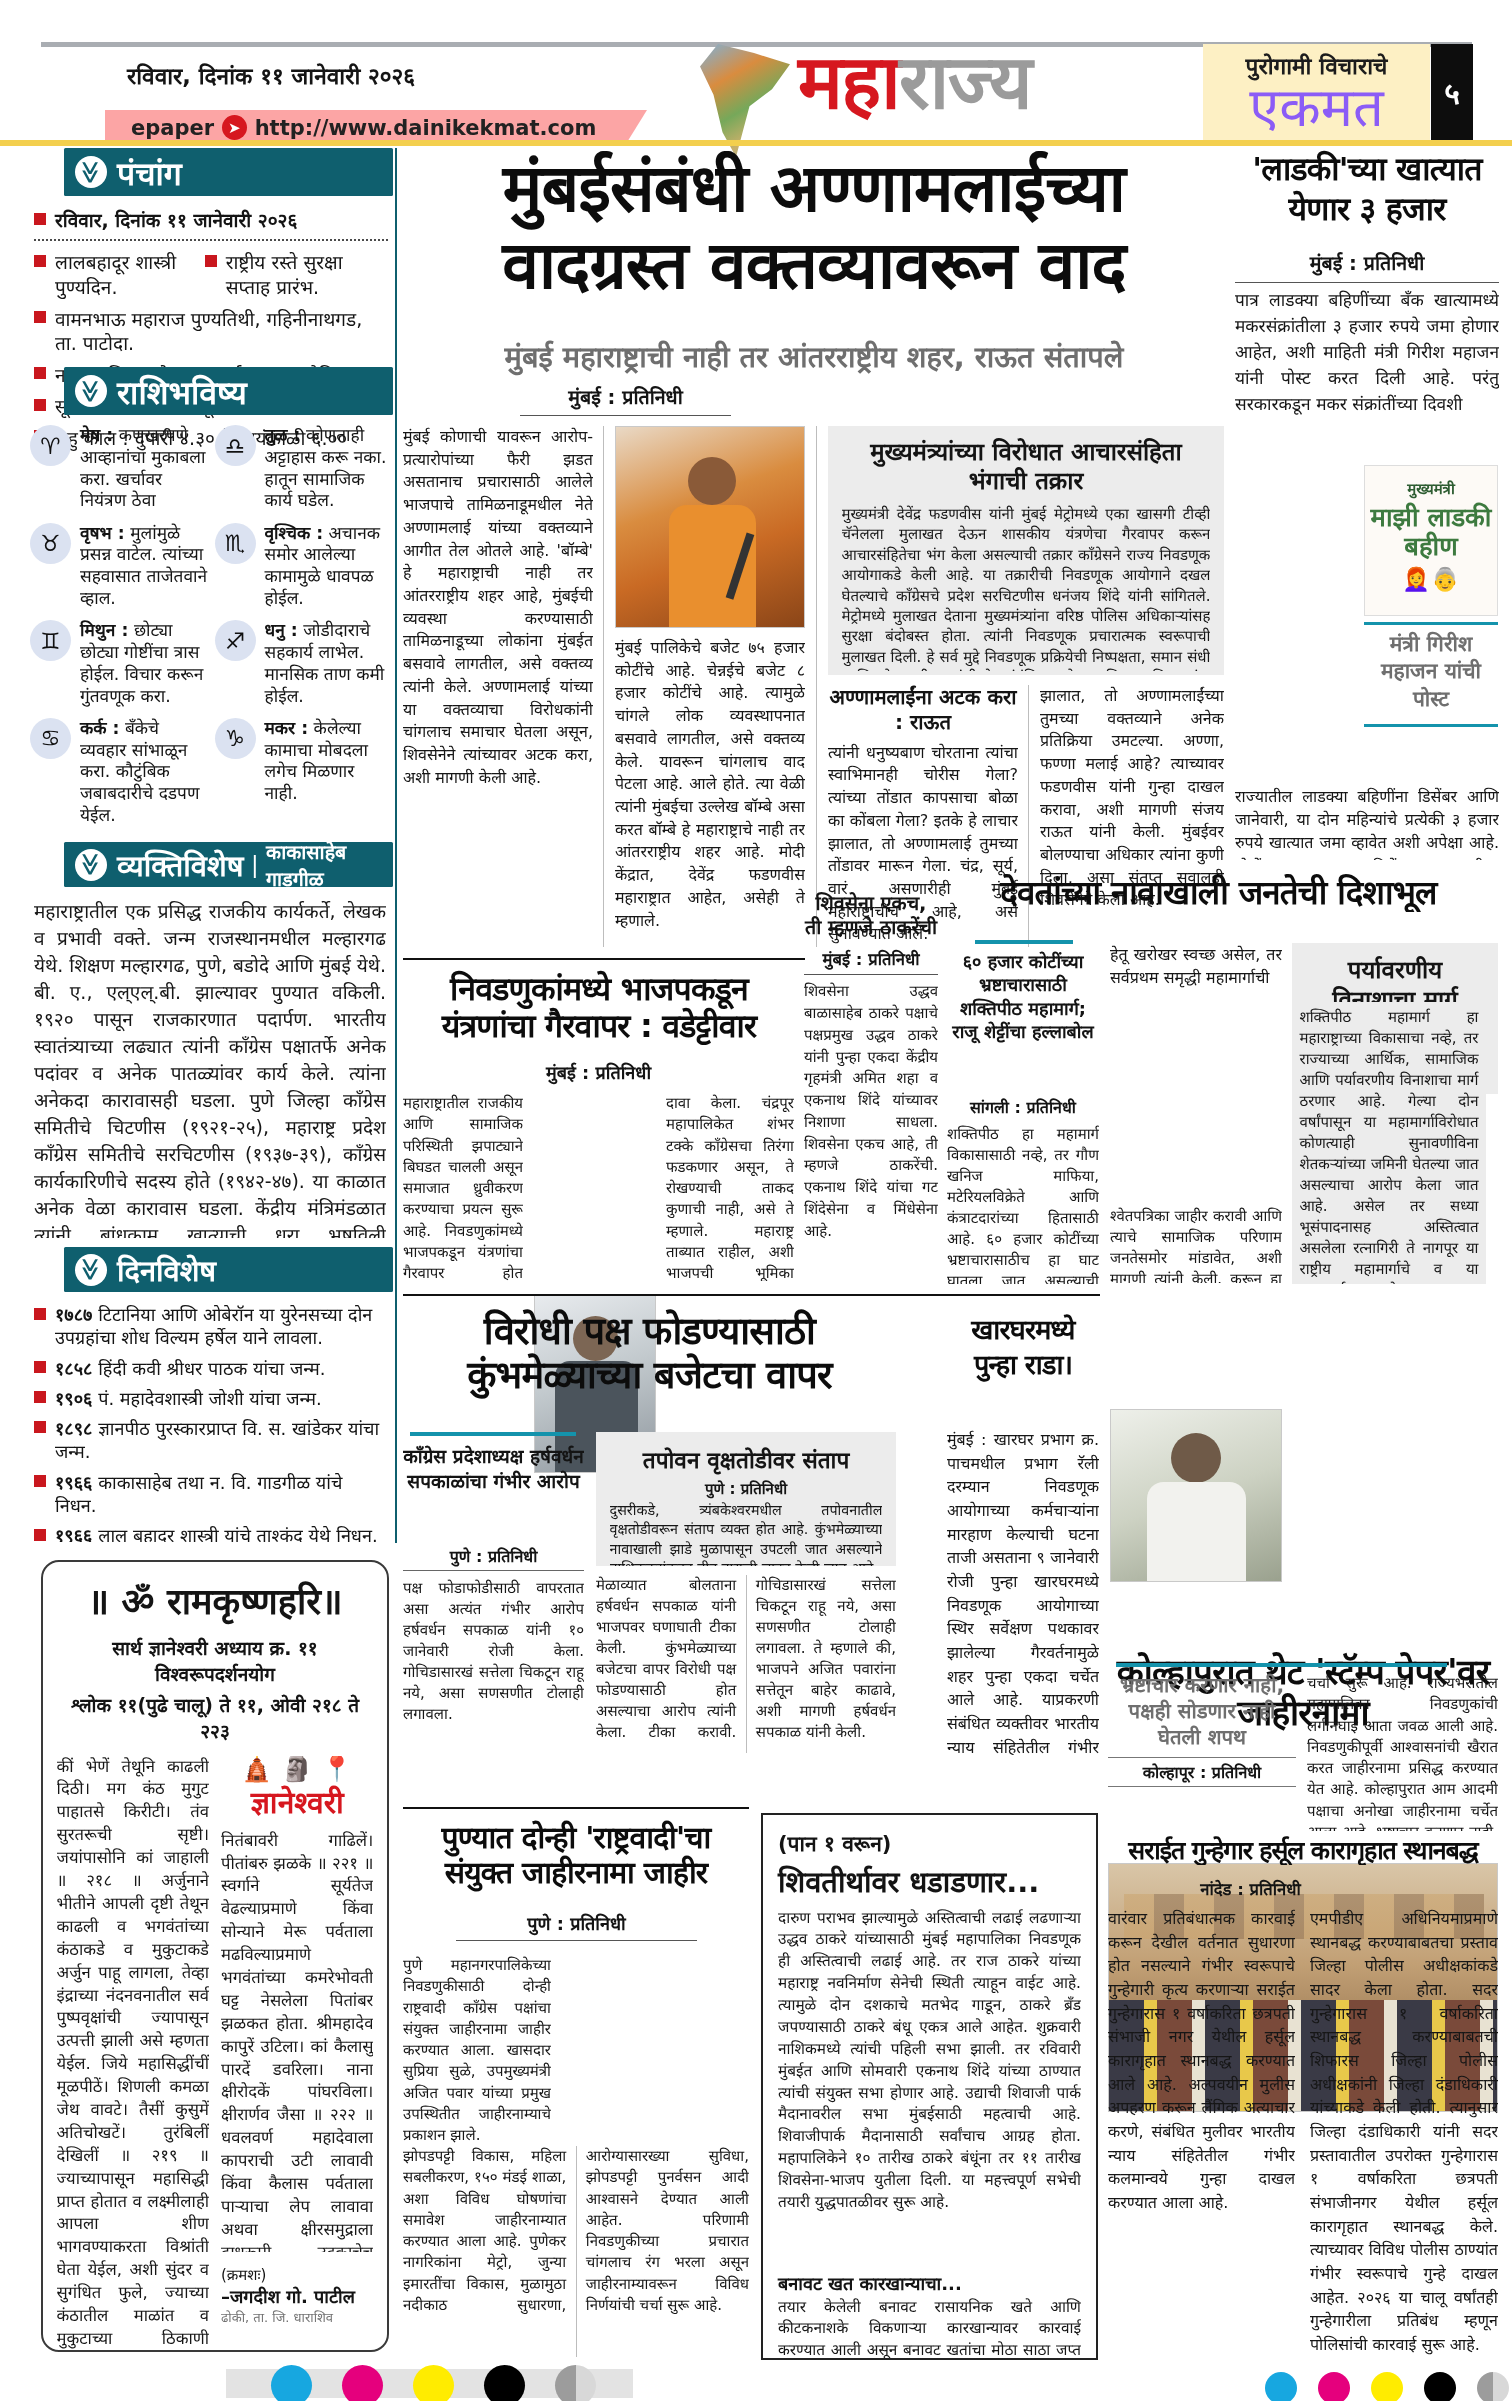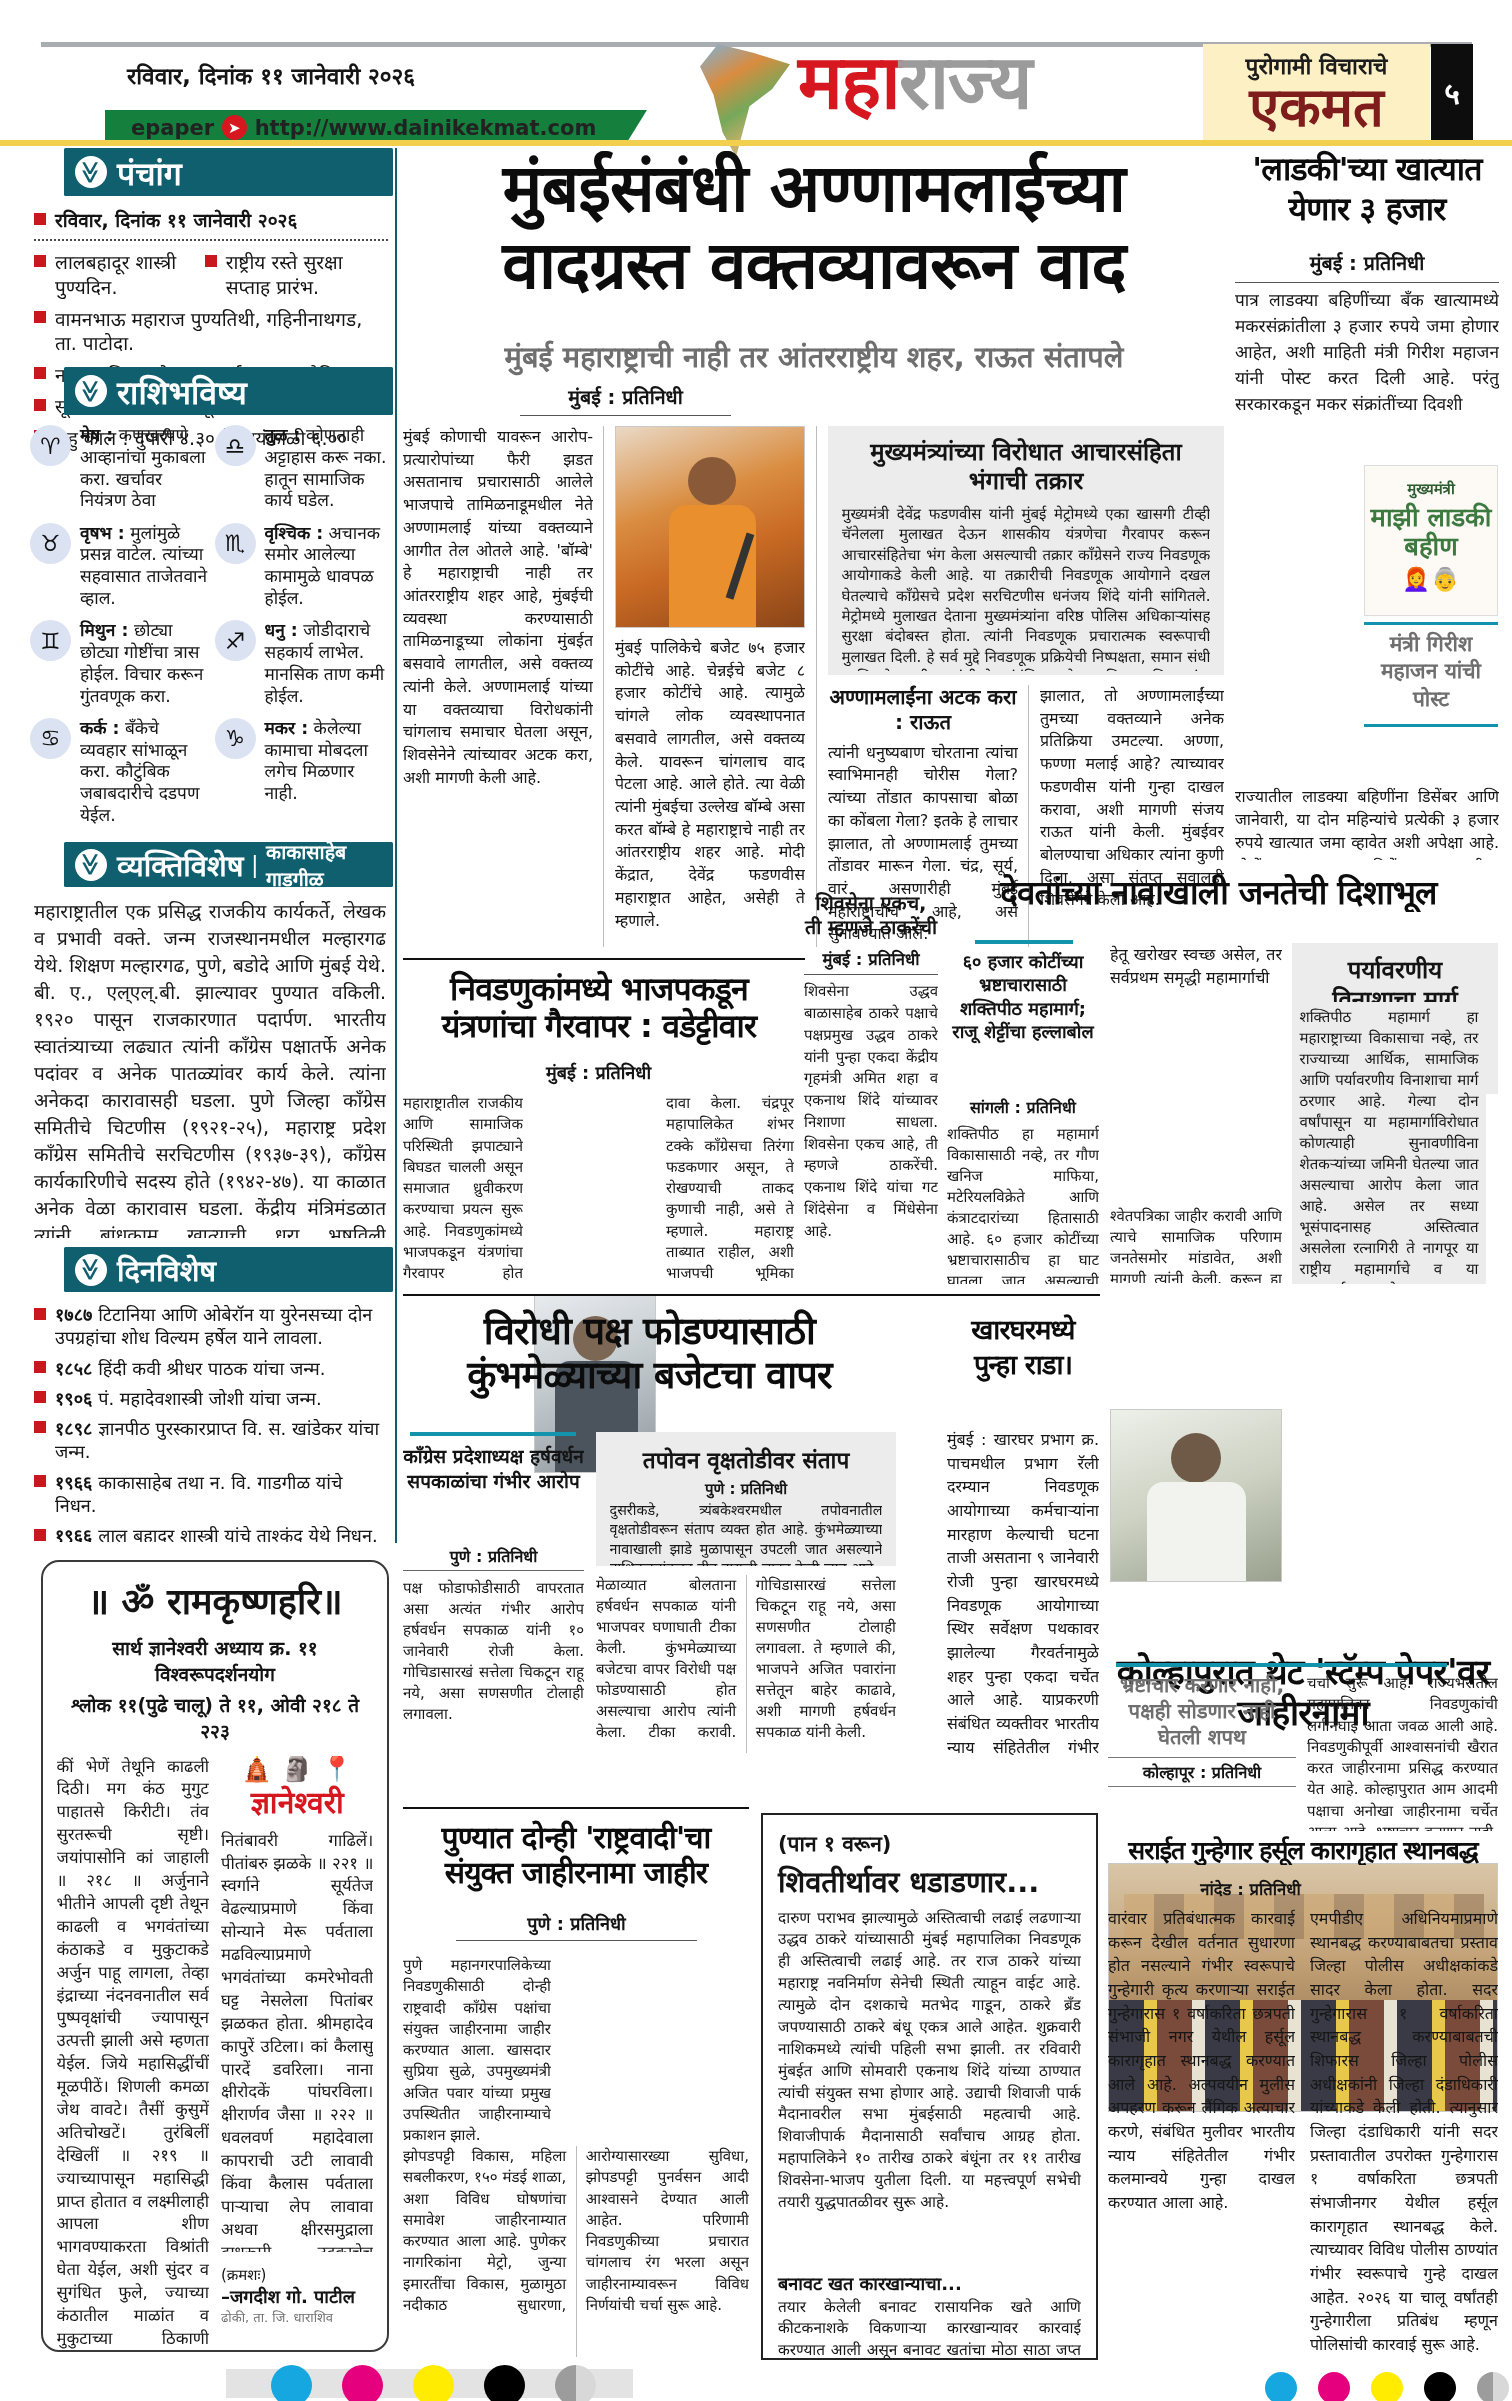--- a/index.html
+++ b/index.html
@@ -32,32 +32,32 @@
   .cols2{column-count:2;column-gap:19.6px;column-rule:0.8px solid #bdbdbd}
   .vline{background:#bdbdbd;width:0.8px}
 </style>
 </head>
 <body>
 
 <div id="page">
 
   <div class="abs" style="left:41px;top:42px;width:1431px;height:4.5px;background:#a9adb2"></div>
   <div class="abs" style="left:127px;top:60px;font-size:22.6px;font-weight:700">रविवार, दिनांक ११ जानेवारी २०२६</div>
-  <div class="abs" style="left:105px;top:110px;width:542px;height:35px;background:#15803d;display:flex;align-items:center;padding-left:26px;clip-path:polygon(0 0,100% 0,96% 100%,0 100%)">
+  <div class="abs" style="left:105px;top:110px;width:542px;height:35px;background:#fca5a5;display:flex;align-items:center;padding-left:26px;clip-path:polygon(0 0,100% 0,96% 100%,0 100%)">
     <span style="font-size:21px;font-weight:700;color:#222">epaper</span>
     <span class="abs" style="position:static;display:inline-flex;width:25.6px;height:25.6px;border-radius:50%;background:#d6171f;color:#fff;align-items:center;justify-content:center;font-size:15px;margin:0 7.5px">➤</span>
     <span style="font-size:21px;font-weight:700;color:#222">http://www.dainikekmat.com</span>
   </div>
   <div class="abs" style="left:700px;top:44px;width:90px;height:113px;background:linear-gradient(150deg,#7fb2d8 0%,#d98c3f 30%,#76a85a 55%,#c9b06a 75%,#7fb2d8 100%);clip-path:polygon(20% 0,60% 8%,100% 18%,80% 40%,55% 55%,40% 100%,25% 78%,15% 45%,0 20%)"></div>
   <div class="abs" style="left:798px;top:45px;font-size:75px;font-weight:800;line-height:1;letter-spacing:-1.5px">
     <span style="color:#d6171f">महा</span><span style="color:#9b9b9b">राज्य</span>
   </div>
   <div class="abs" style="left:1203px;top:44px;width:227px;height:96px;background:#fdf0c4;text-align:center;padding-top:6px">
     <div style="font-size:22.6px;font-weight:700;color:#1c1c1c">पुरोगामी विचाराचे</div>
-    <div style="font-size:54px;font-weight:700;color:#7f1d1d;line-height:1">एकमत</div>
+    <div style="font-size:54px;font-weight:400;color:#8b5cf6;line-height:1">एकमत</div>
   </div>
   <div class="abs" style="left:1431px;top:44px;width:42px;height:96px;background:#0d0d0d;display:flex;align-items:center;justify-content:center">
     <span style="color:#fff;font-size:30px;font-weight:700">५</span>
   </div>
   <div class="abs" style="left:0;top:140px;width:1512px;height:6px;background:#f3cf4e"></div>
 
   <div class="abs" style="left:395px;top:148px;width:2.3px;height:1395px;background:#0f5f6e"></div>
 
   <div class="abs band" style="left:64px;top:148px;width:329px;height:48px">
     <span class="band-icon">

